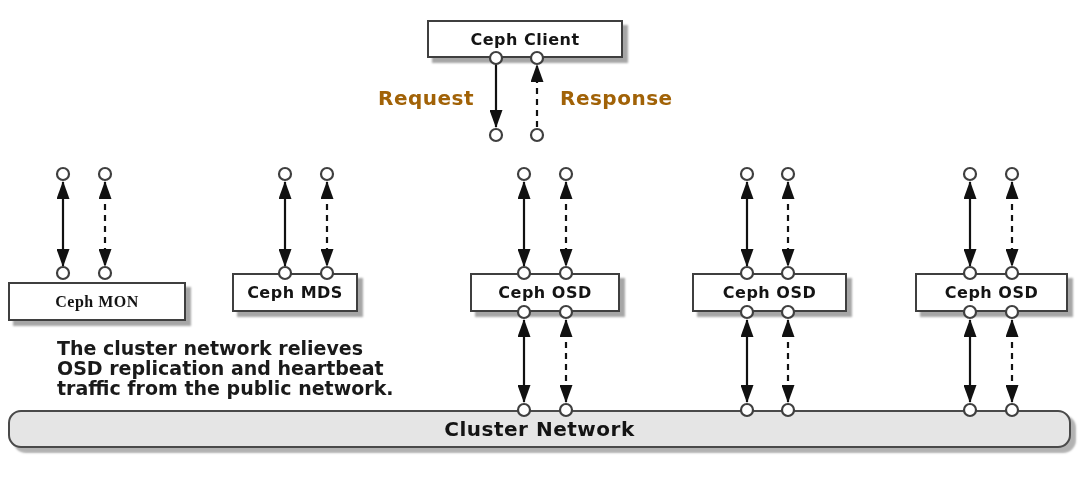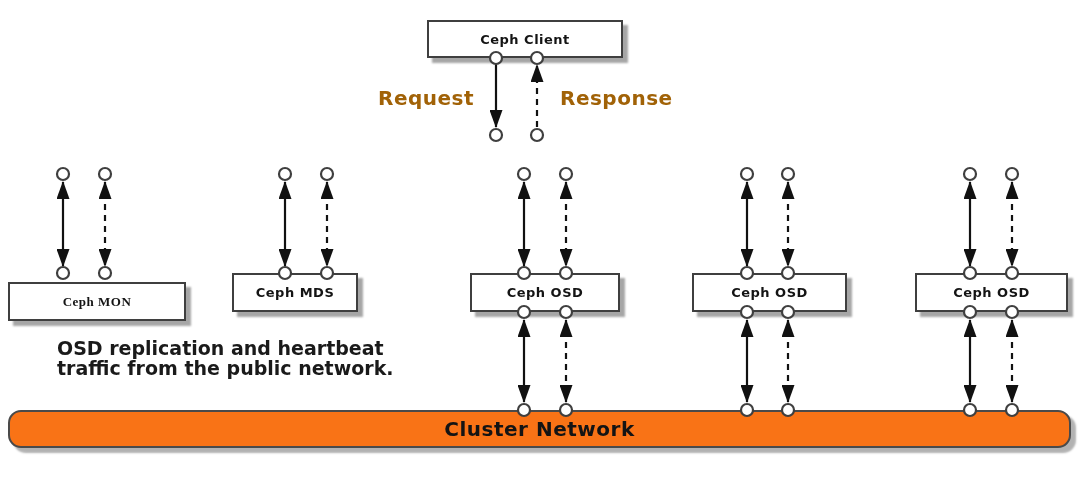--- a/index.html
+++ b/index.html
@@ -13,21 +13,21 @@
   }
   .node {
     position: absolute;
     background: #ffffff;
     border: 2px solid #3f3f3f;
     box-shadow: 5px 5px 2px rgba(0,0,0,0.35);
     display: flex;
     align-items: center;
     justify-content: center;
     font-weight: bold;
-    font-size: 13px;
+    font-size: 16px;
     color: #141414;
     box-sizing: border-box;
     letter-spacing: 0.5px;
   }
   .bar {
     position: absolute;
     left: 8px;
     width: 1063px;
     border: 2px solid #4a4a4a;
     border-radius: 13px;
@@ -35,21 +35,21 @@
     display: flex;
     align-items: center;
     justify-content: center;
     font-weight: bold;
     font-size: 20px;
     color: #141414;
     box-sizing: border-box;
     letter-spacing: 0.5px;
   }
   #public-bar  { top: 135px; height: 39px; background: #ffffff; }
-  #cluster-bar { top: 410px; height: 38px; background: #f97316; }
+  #cluster-bar { top: 410px; height: 38px; background: #e5e5e5; }
   .edge-label {
     position: absolute;
     font-weight: bold;
     font-size: 20px;
     color: #a16207;
     letter-spacing: 0.5px;
   }
   #annotation {
     position: absolute;
     left: 57px;
@@ -93,20 +93,21 @@
     <span>Ceph OSD</span>
   </div>
   <div class="node" style="left:692px; top:273px; width:155px; height:39px;">
     <span>Ceph OSD</span>
   </div>
   <div class="node" style="left:915px; top:273px; width:153px; height:39px;">
     <span>Ceph OSD</span>
   </div>
 
   <div id="annotation">
+    <div>The cluster network relieves</div>
     <div>OSD replication and heartbeat</div>
     <div>traffic from the public network.</div>
   </div>
 
   <div class="bar" id="cluster-bar">
     <span>Cluster Network</span>
   </div>
 
   <svg id="overlay" viewBox="0 0 1080 477" xmlns="http://www.w3.org/2000/svg">
     <defs>

